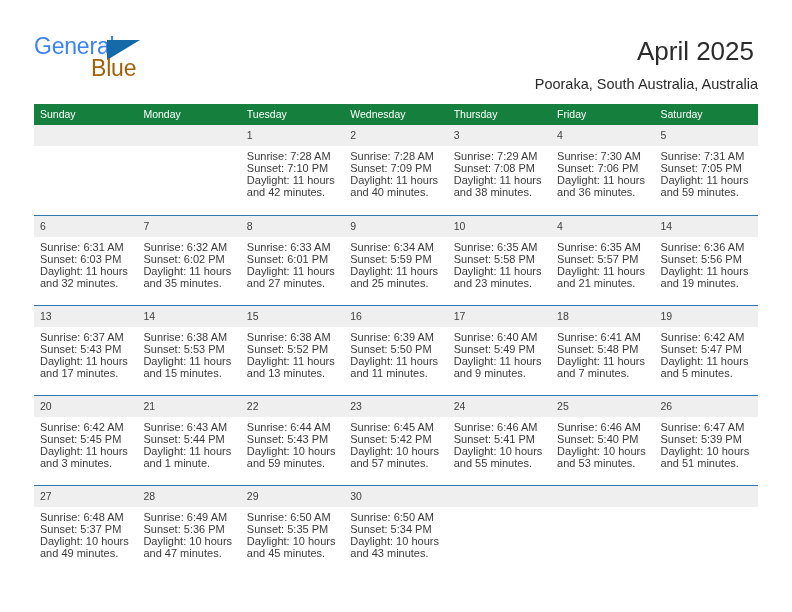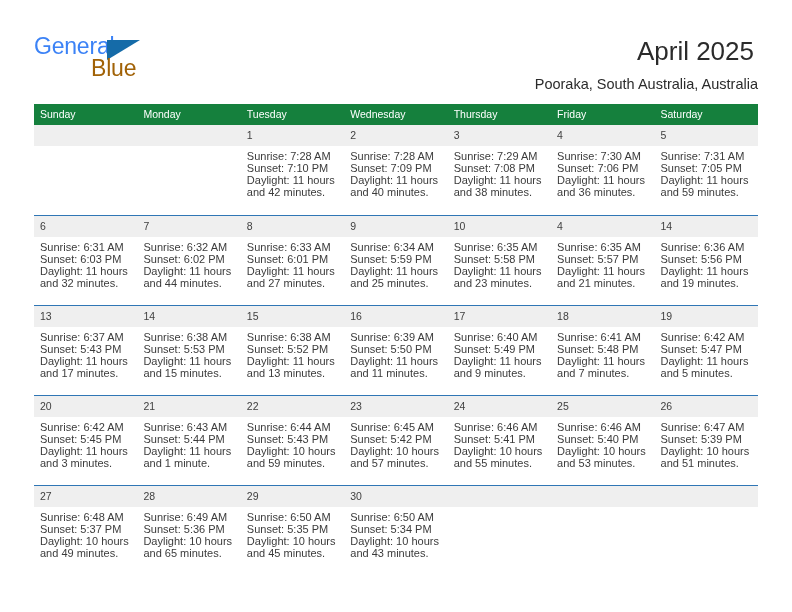--- a/index.html
+++ b/index.html
@@ -242,21 +242,21 @@
               <div>Daylight: 11 hours</div>
               <div>and 32 minutes.</div>
             </div>
           </td>
           <td class="daycell">
             <div class="daynum">7</div>
             <div class="daydetail">
               <div>Sunrise: 6:32 AM</div>
               <div>Sunset: 6:02 PM</div>
               <div>Daylight: 11 hours</div>
-              <div>and 44 minutes.</div>
+              <div>and 35 minutes.</div>
             </div>
           </td>
           <td class="daycell">
             <div class="daynum">8</div>
             <div class="daydetail">
               <div>Sunrise: 6:33 AM</div>
               <div>Sunset: 6:01 PM</div>
               <div>Daylight: 11 hours</div>
               <div>and 27 minutes.</div>
             </div>
@@ -437,21 +437,21 @@
               <div>Daylight: 10 hours</div>
               <div>and 49 minutes.</div>
             </div>
           </td>
           <td class="daycell">
             <div class="daynum">28</div>
             <div class="daydetail">
               <div>Sunrise: 6:49 AM</div>
               <div>Sunset: 5:36 PM</div>
               <div>Daylight: 10 hours</div>
-              <div>and 65 minutes.</div>
+              <div>and 47 minutes.</div>
             </div>
           </td>
           <td class="daycell">
             <div class="daynum">29</div>
             <div class="daydetail">
               <div>Sunrise: 6:50 AM</div>
               <div>Sunset: 5:35 PM</div>
               <div>Daylight: 10 hours</div>
               <div>and 45 minutes.</div>
             </div>

